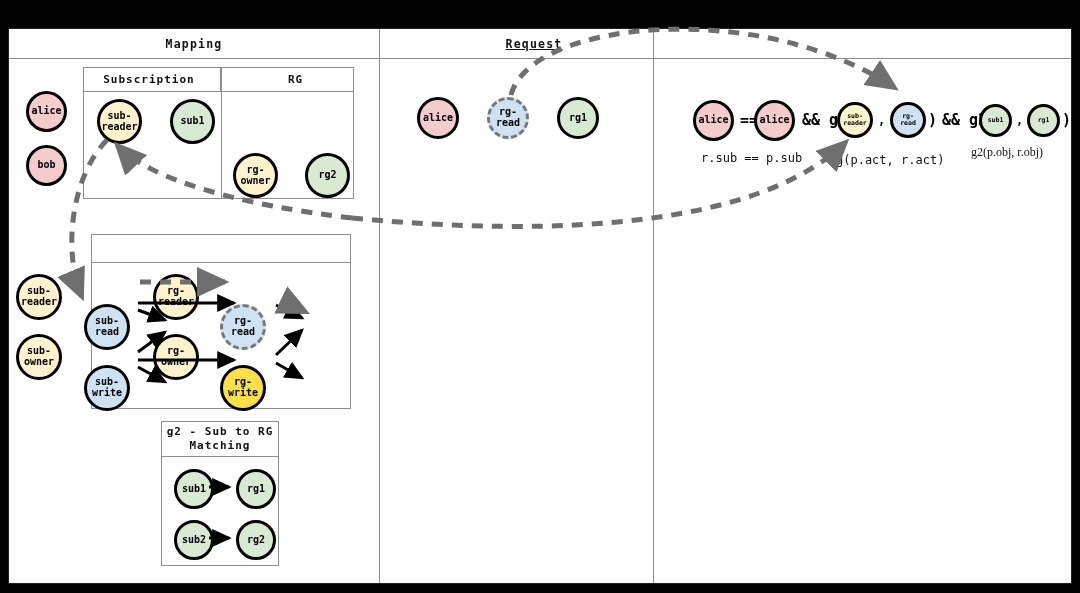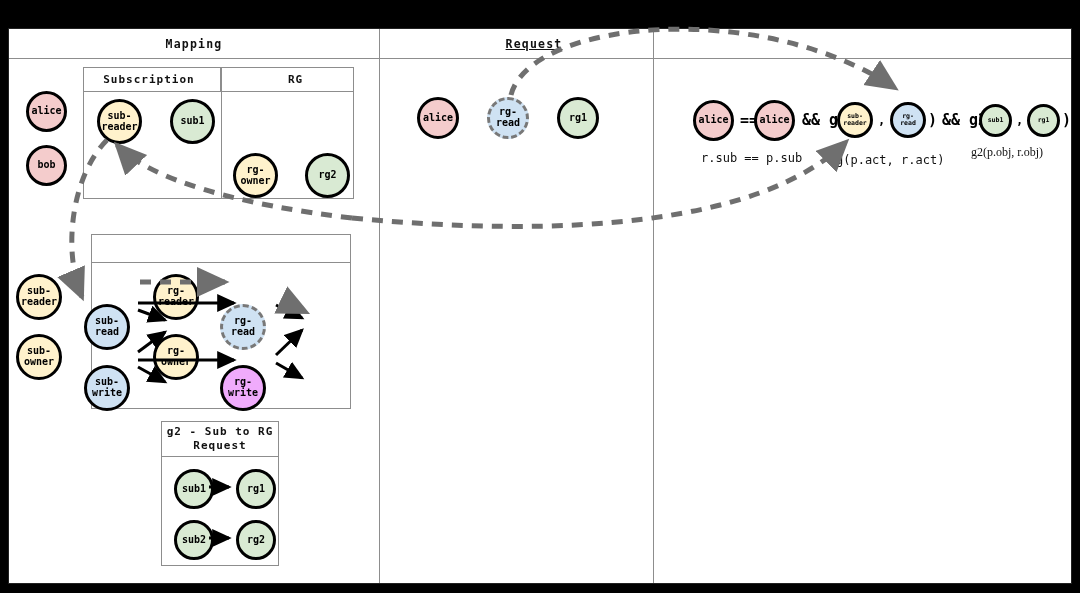--- a/index.html
+++ b/index.html
@@ -82,28 +82,28 @@
     <div class="node" style="left:144px;top:245px;width:46px;height:46px;background:#fff2cc;">
       <span class="lbl">rg-
 reader</span>
       </div>
     <div class="node" style="left:144px;top:305px;width:46px;height:46px;background:#fff2cc;">
       <span class="lbl">rg-owner</span>
       </div>
     <div class="node dashed" style="left:211px;top:275px;width:46px;height:46px;background:#cfe2f3;">
       <span class="lbl">rg-read</span>
       </div>
-    <div class="node" style="left:211px;top:336px;width:46px;height:46px;background:#f0abfc;">
+    <div class="node" style="left:211px;top:336px;width:46px;height:46px;background:#fde047;">
       <span class="lbl">rg-write</span>
       </div>
 
     <div class="box" style="left:152px;top:392px;width:118px;height:145px;"></div>
     <div class="box" style="left:152px;top:392px;width:118px;height:36px;"></div>
     <div class="box-title" style="left:152px;top:396px;width:118px;white-space:pre-line;line-height:1.25;">g2 - Sub to RG
-Request</div>
+Matching</div>
 
     <div class="node" style="left:165px;top:440px;width:40px;height:40px;background:#d9ead3;">
       <span class="lbl">sub1</span>
       </div>
     <div class="node" style="left:227px;top:440px;width:40px;height:40px;background:#d9ead3;">
       <span class="lbl">rg1</span>
       </div>
     <div class="node" style="left:165px;top:491px;width:40px;height:40px;background:#d9ead3;">
       <span class="lbl">sub2</span>
       </div>

